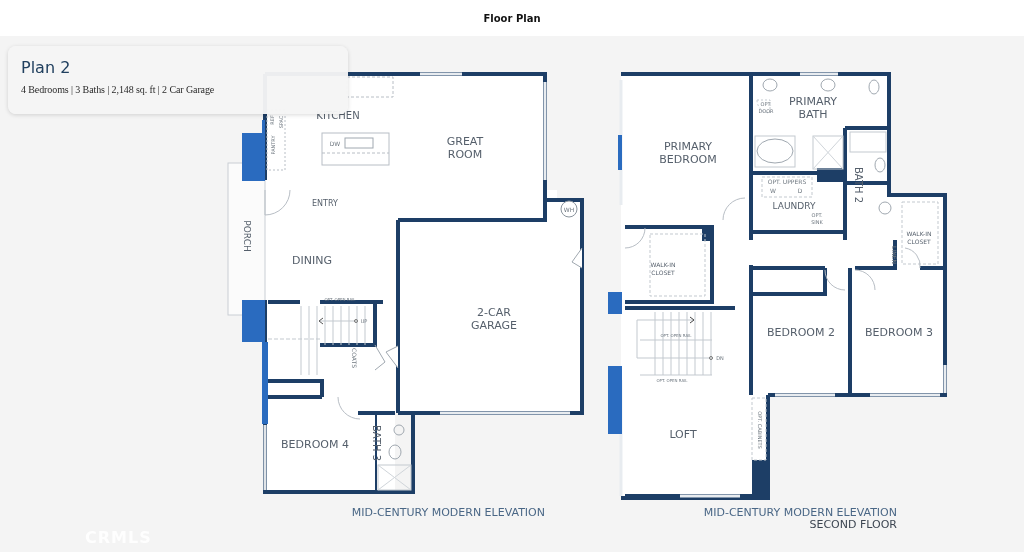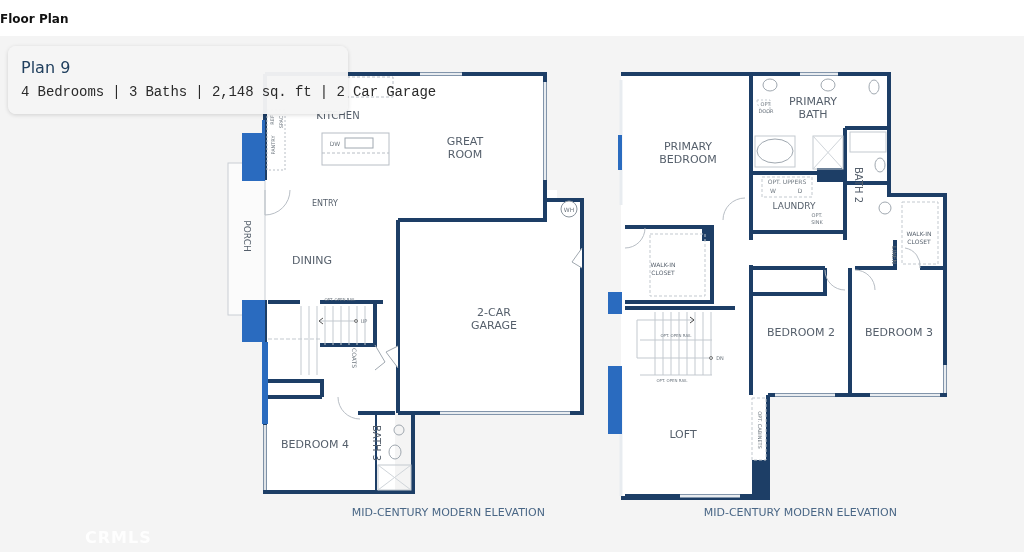--- a/index.html
+++ b/index.html
@@ -1,35 +1,35 @@
 <!DOCTYPE html>
 <html><head>
   <meta charset="utf-8">
   <style>
     * { box-sizing: border-box; margin: 0; padding: 0; }
     html, body { width: 1024px; height: 552px; overflow: hidden; background: #ffffff; }
     body { font-family: "DejaVu Sans", sans-serif; position: relative; }
     .page-title {
       position: absolute; left: 0; top: 0; width: 1024px; height: 36px;
-      line-height: 38px; font-weight: bold; font-size: 12px; color: #111;
+      text-align: center; line-height: 38px; font-weight: bold; font-size: 10px; color: #111;
       font-family: "DejaVu Sans", sans-serif;
     }
     .viewer {
       position: absolute; left: 0; top: 36px; width: 1024px; height: 516px;
       background: #f4f4f4;
     }
     .plan-svg { position: absolute; left: 0; top: 0; }
     .info-card {
       position: absolute; left: 8px; top: 10px; width: 340px; height: 68px;
       background: rgba(245,245,245,0.96); border-radius: 8px;
       box-shadow: 0 1px 4px rgba(0,0,0,0.15);
       padding: 12px 13px;
     }
     .info-title { font-family: "DejaVu Sans", sans-serif; font-size: 16px; color: #21405f; line-height: 20px; }
-    .info-sub { font-family: Liberation Mono, monospace; font-size: 14px; color: #2a2a2a; margin-top: 6px; white-space: nowrap; letter-spacing: -0.1px; }
+    .info-sub { font-family: Liberation Serif, serif; font-size: 10px; color: #2a2a2a; margin-top: 6px; white-space: nowrap; letter-spacing: -0.1px; }
     .room-label { font-family: "DejaVu Sans", sans-serif; fill: #555f6b; text-anchor: middle; }
     .tiny { font-family: "DejaVu Sans", sans-serif; fill: #6f7880; text-anchor: middle; }
     .caption {
       position: absolute; text-align: right; font-size: 11px; color: #4a6786; line-height: 12px;
       font-family: "DejaVu Sans", sans-serif;
     }
     .caption .sub { color: #3d4652; }
     .watermark {
       position: absolute; left: 85px; top: 492px; font-size: 16px; font-weight: bold;
       color: rgba(255,255,255,0.9); letter-spacing: 1px; font-family: "DejaVu Sans", sans-serif;
@@ -253,21 +253,22 @@
       <text class="room-label" x="899" y="336" font-size="11">BEDROOM 3</text>
       <text class="room-label" x="683" y="438" font-size="11">LOFT</text>
     </g>
   </svg>
 
   <div class="caption" style="left:290px; top:471px; width:255px;">
     <div>MID-CENTURY MODERN ELEVATION</div>
   </div>
   <div class="caption" style="left:642px; top:471px; width:255px;">
     <div>MID-CENTURY MODERN ELEVATION</div>
+    <div class="sub">SECOND FLOOR</div>
   </div>
 
   <div class="watermark">CRMLS</div>
 
   <div class="info-card">
-    <div class="info-title">Plan 9</div>
+    <div class="info-title">Plan 2</div>
     <div class="info-sub">4 Bedrooms | 3 Baths | 2,148 sq. ft | 2 Car Garage</div>
   </div>
 </div>
 
 </body></html>

